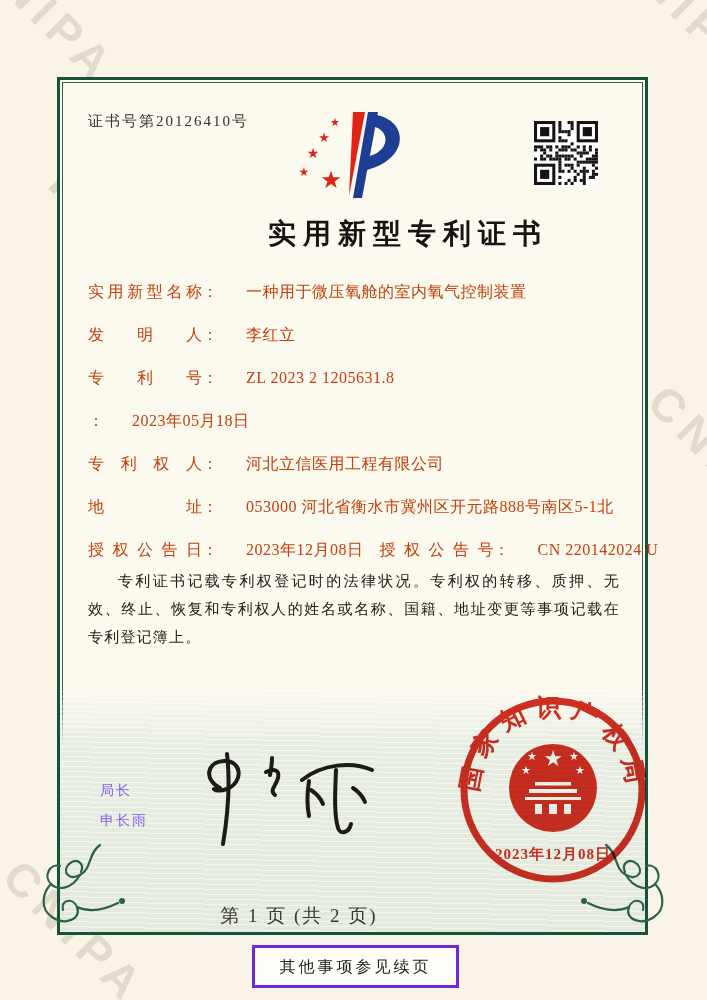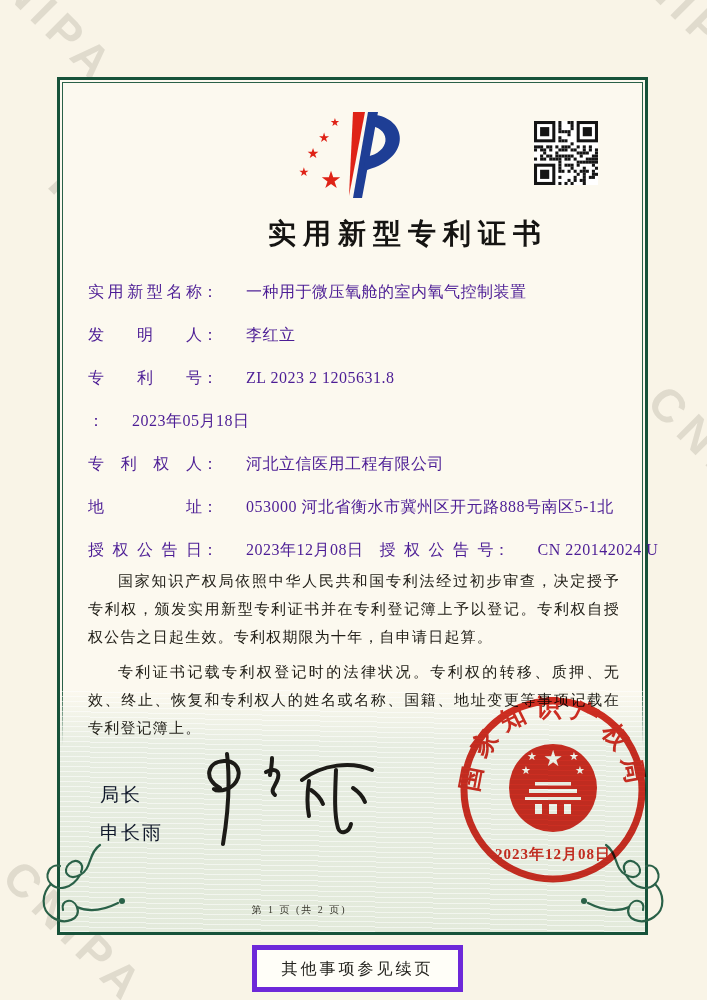--- a/index.html
+++ b/index.html
@@ -22,45 +22,45 @@
   .flourish{position:absolute;z-index:4;}
 
   
   .cert-no{position:absolute;left:88px;top:112px;font-size:15px;letter-spacing:2px;color:#33322e;z-index:3;}
   .logo{position:absolute;left:281px;top:108px;z-index:3;}
   .qr{position:absolute;left:534px;top:121px;z-index:3;}
   .title{position:absolute;left:57px;top:215px;width:702px;text-align:center;font-size:28px;font-weight:bold;
          letter-spacing:7px;color:#151412;z-index:3;}
 
   
-  .fields{position:absolute;left:88px;top:277px;width:528px;z-index:3;color:#4c1d95;}
+  .fields{position:absolute;left:88px;top:277px;width:528px;z-index:3;color:#c2410c;}
   .frow{margin-bottom:13px;font-size:16px;line-height:30px;display:flex;}
   .flabel{display:inline-block;width:114px;text-align:justify;text-align-last:justify;flex:none;}
   .fcolon{flex:none;margin-right:4px;}
   .fval{flex:none;letter-spacing:0.5px;margin-left:24px;}
   .pair{display:flex;}
   .pair2{margin-left:58px;justify-content:space-between;}
 
   
   .body-text{position:absolute;left:88px;top:567px;width:532px;z-index:3;color:#222019;}
   .body-text p{margin:0 0 7px;font-size:15px;line-height:28px;text-indent:2em;letter-spacing:1.2px;text-align:justify;}
 
   
-  .officer{position:absolute;left:100px;top:782px;z-index:3;color:#0f172a;
-           font-family:"Liberation Sans","DejaVu Sans",sans-serif;font-size:19px;}
+  .officer{position:absolute;left:100px;top:782px;z-index:3;color:#8b5cf6;
+           font-family:"Liberation Sans","DejaVu Sans",sans-serif;font-size:14px;}
   .officer div{margin-bottom:12px;letter-spacing:2px;}
   .signature{position:absolute;left:190px;top:748px;z-index:4;}
 
   
   .seal{position:absolute;left:455px;top:692px;width:196px;height:196px;z-index:5;opacity:0.95;mix-blend-mode:multiply;}
 
   
-  .page-info{position:absolute;left:57px;top:903px;width:484px;text-align:center;font-size:10px;
+  .page-info{position:absolute;left:57px;top:903px;width:484px;text-align:center;font-size:19px;
              letter-spacing:2px;color:#3a392f;z-index:3;}
-  .footer-note{position:absolute;left:252px;top:945px;width:201px;height:37px;border:5px solid #6d28d9;
+  .footer-note{position:absolute;left:252px;top:945px;width:201px;height:37px;border:3px solid #6d28d9;
                background:#fffef8;text-align:center;line-height:37px;font-size:16px;letter-spacing:3px;
                color:#25241f;z-index:3;}
 </style>
 </head>
 <body>
 
 <div class="page">
 
   <div class="wm wm-cnipa" style="left:-45px;top:-15px;">CNIPA</div>
   <div class="wm wm-cnipa" style="left:595px;top:-20px;">CNIPA</div>
@@ -92,20 +92,21 @@
   <svg class="flourish" style="left:568px;top:843px;transform:scaleX(-1);" width="100" height="100" viewBox="0 0 100 100">
     <g stroke="#2a6148" fill="none" stroke-width="2.2" stroke-linecap="round">
       <path d="M62,2 C50,10 54,26 42,32 C30,38 24,28 31,21 C38,14 47,20 43,29"></path>
       <path d="M42,32 C34,46 20,48 13,41 C5,33 12,20 22,23"></path>
       <path d="M13,41 C4,50 2,66 14,74 C27,83 44,76 39,64 C35,54 22,57 25,67"></path>
       <path d="M39,64 C52,70 68,66 80,60"></path>
       <circle cx="84" cy="58" r="3" fill="#2a6148" stroke="none"></circle>
     </g>
   </svg>
 
+  <div class="cert-no">证书号第20126410号</div>
 
   <svg class="logo" width="132" height="95" viewBox="0 0 132 95">
     <polygon points="72,4 84,4 68,88" fill="#df2317"></polygon>
     <polygon points="87,4 97,4 81,90 72,90" fill="#1e3e95"></polygon>
     <path d="M95,7 C127,12 131,52 82,63 L85,49 C110,44 110,22 91,18 Z" fill="#1e3e95"></path>
     <text x="54" y="18" font-size="11" fill="#df2317" text-anchor="middle">★</text>
     <text x="43" y="34" font-size="13" fill="#df2317" text-anchor="middle">★</text>
     <text x="32" y="50" font-size="14" fill="#df2317" text-anchor="middle">★</text>
     <text x="23" y="68" font-size="12" fill="#df2317" text-anchor="middle">★</text>
     <text x="50" y="80" font-size="24" fill="#df2317" text-anchor="middle">★</text>
@@ -281,21 +282,20 @@
       </span>
       <span class="pair pair2">
         <span class="flabel">授权公告号</span>
           <span class="fcolon">：</span>
           <span class="fval">CN 220142024 U</span>
       </span>
     </div>
   </div>
 
   <div class="body-text">
-    <p>国家知识产权局依照中华人民共和国专利法经过初步审查，决定授予专利权，颁发实用新型专利证书并在专利登记簿上予以登记。专利权自授权公告之日起生效。专利权期限为十年，自申请日起算。</p>
     <p>专利证书记载专利权登记时的法律状况。专利权的转移、质押、无效、终止、恢复和专利权人的姓名或名称、国籍、地址变更等事项记载在专利登记簿上。</p>
   </div>
 
   <div class="officer">
     <div>局长</div>
     <div>申长雨</div>
   </div>
 
   <svg class="signature" width="212" height="108" viewBox="0 0 212 108">
     <g stroke="#1c1b17" fill="none" stroke-width="4" stroke-linecap="round">

